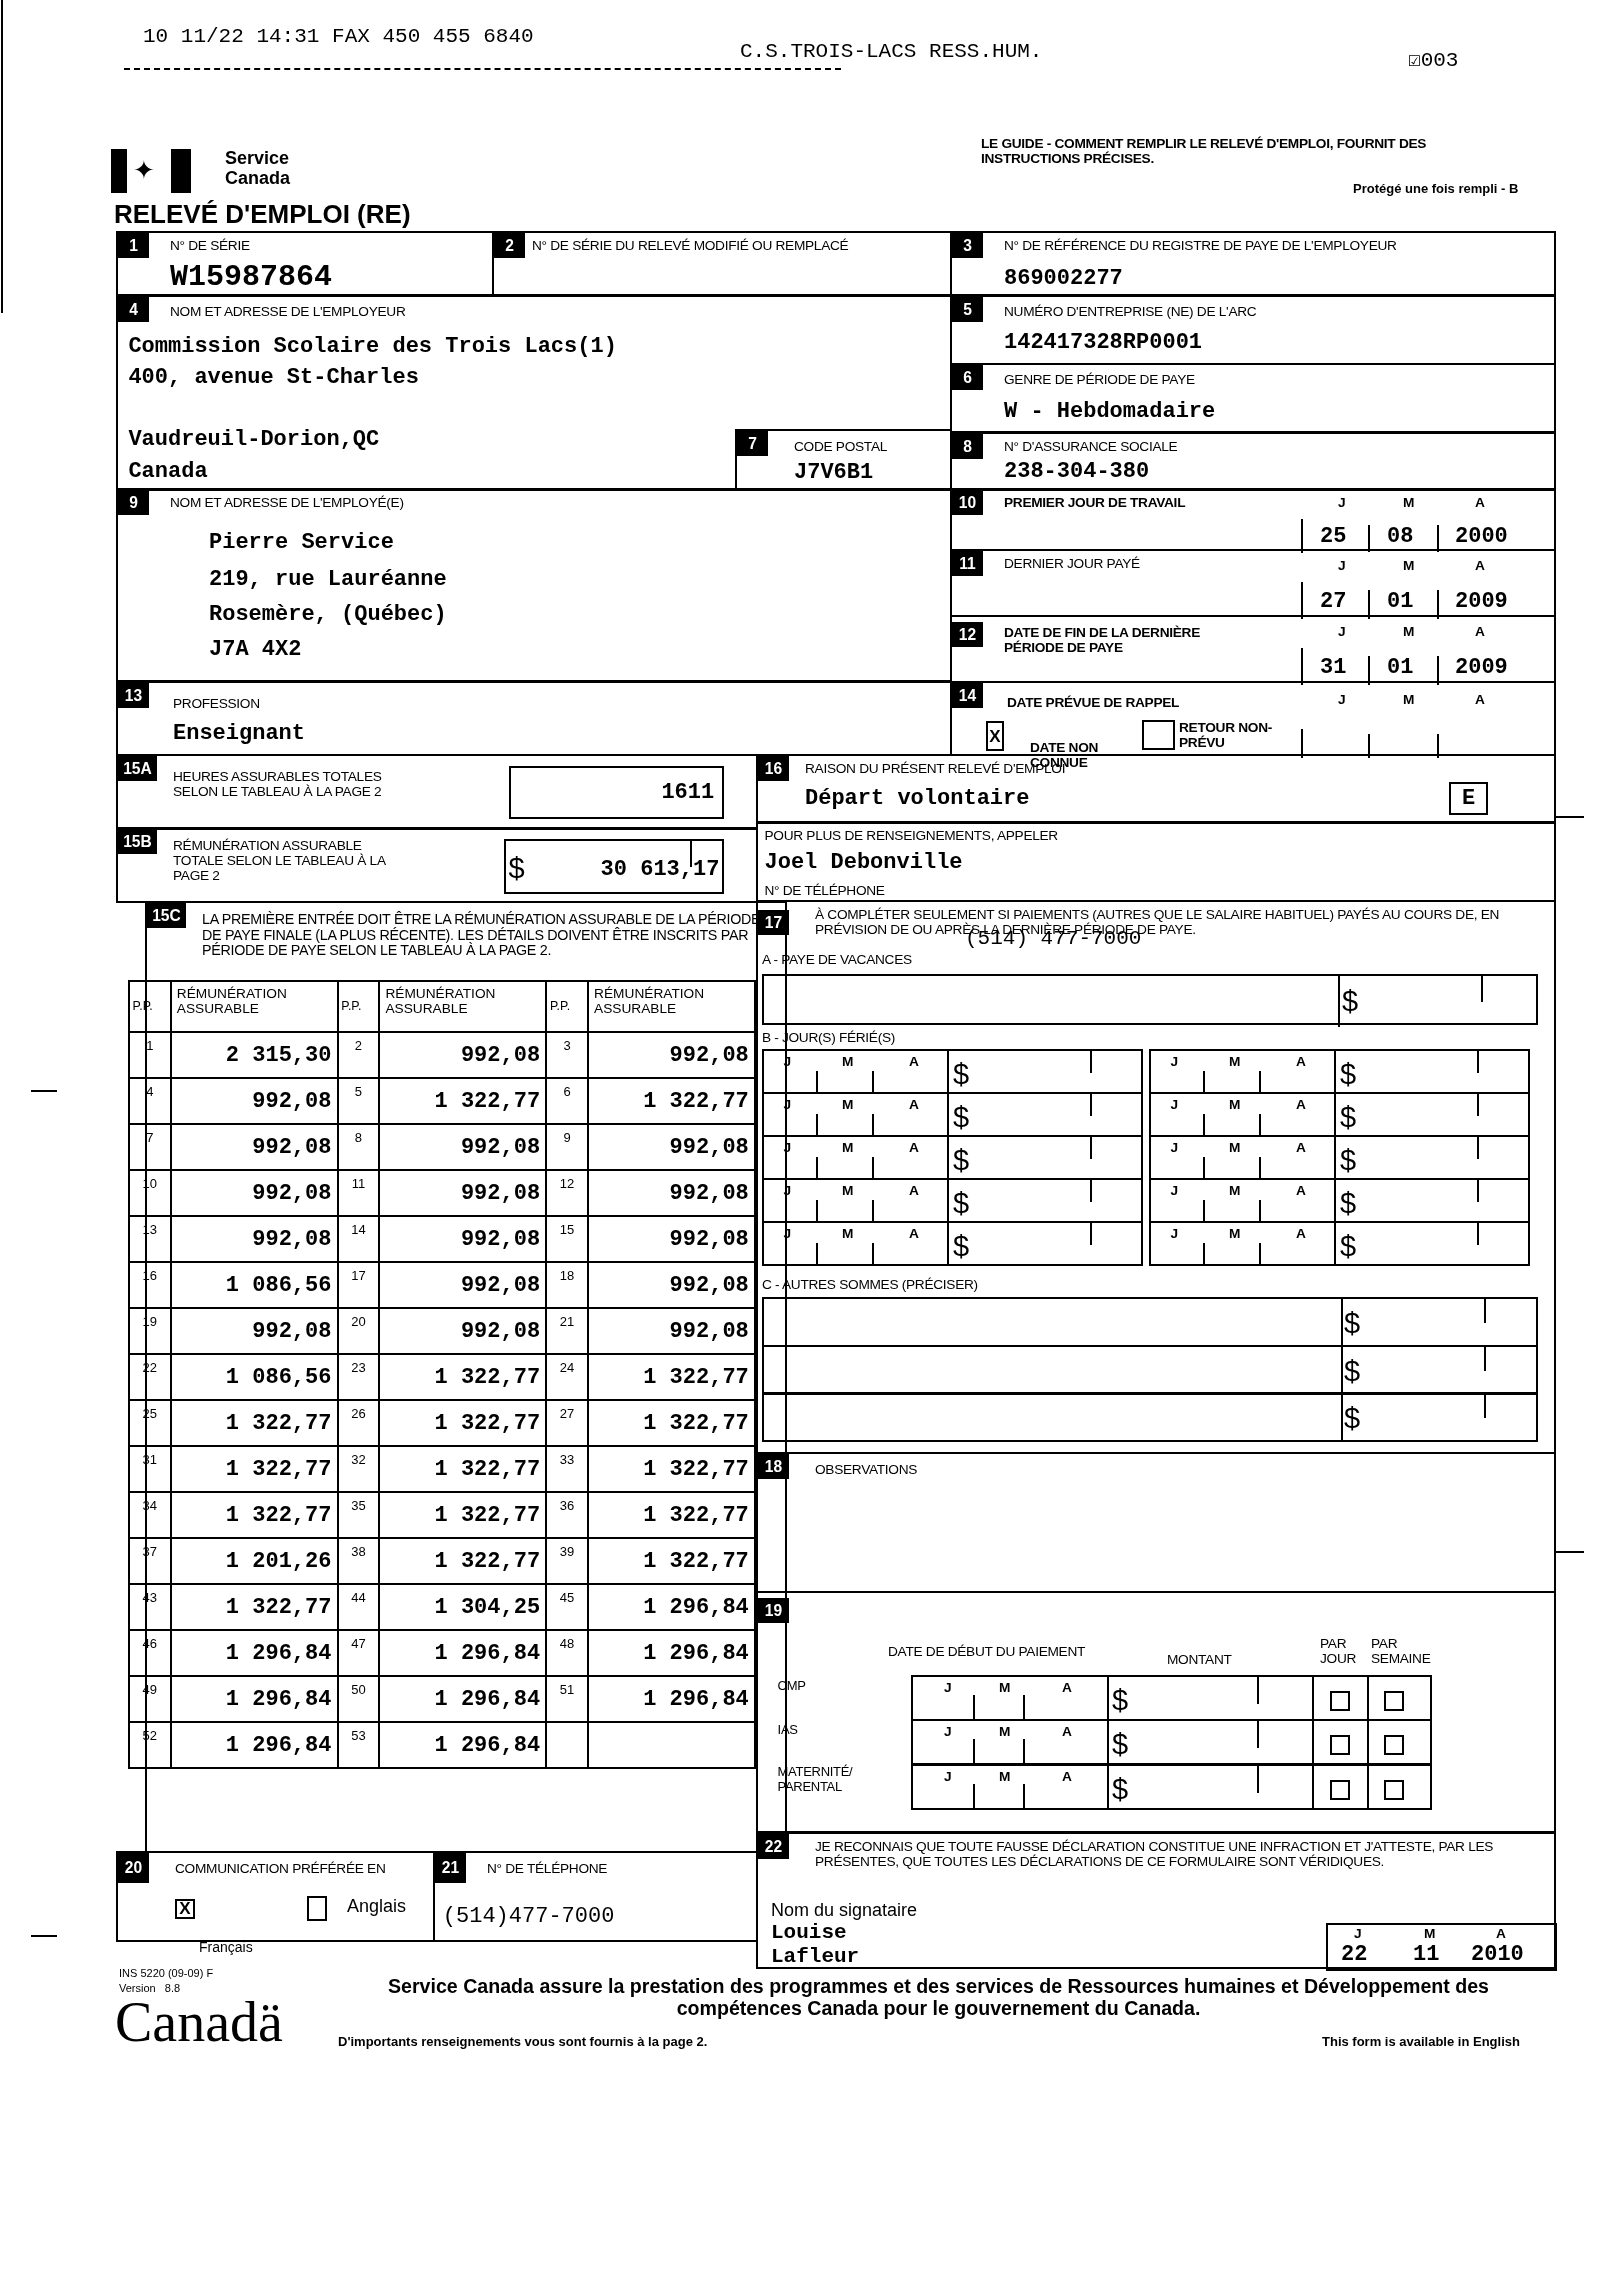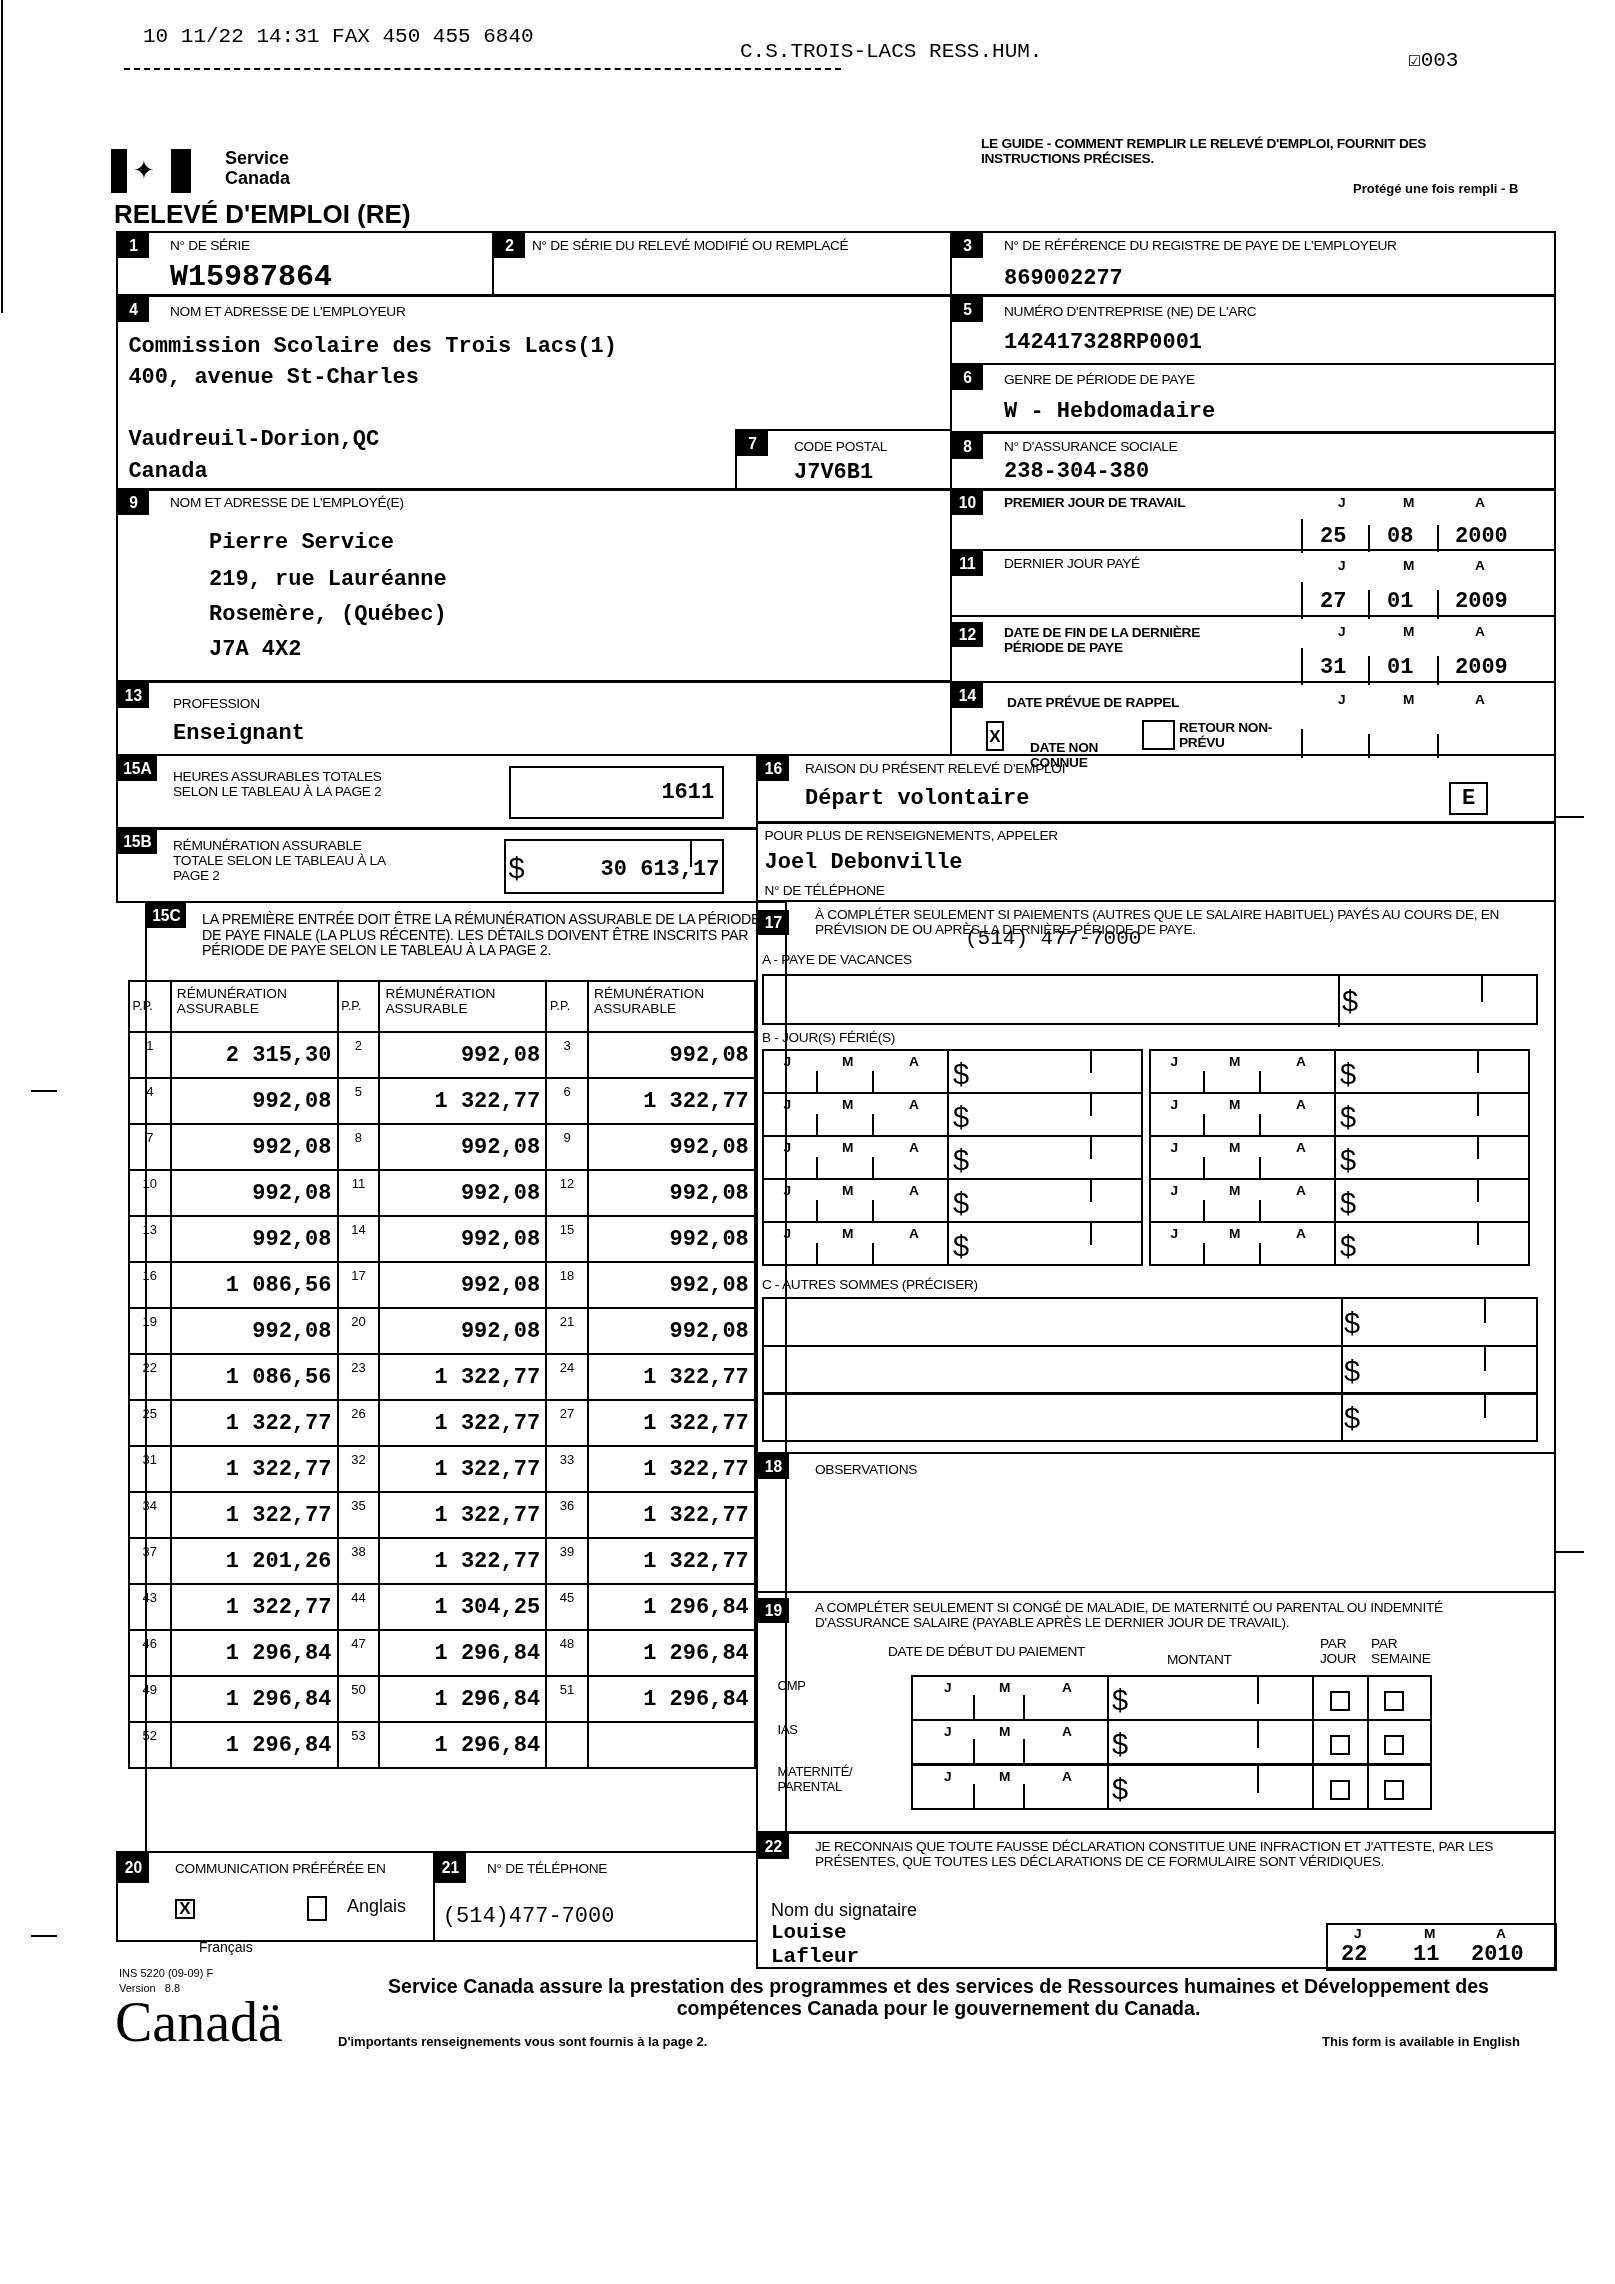--- a/index.html
+++ b/index.html
@@ -477,21 +477,20 @@
   </div>
 
 <div class="box" style="left:756px;top:1452px;width:800px;height:141px;">
   <div class="num" style="left:0;top:0;">18</div>
   <div class="abs lbl" style="left:57px;top:7.8px;">OBSERVATIONS</div>
   <div class="abs val" style="left:57px;top:33px;width:717px;height:98px;"></div>
 </div>
 
 <div class="box" style="left:756px;top:1591px;width:800px;height:242px;">
   <div class="num" style="left:0;top:5.2px;">19</div>
-  <div class="abs lbl" style="left:57px;top:6.5px;width:652px;">A COMPLÉTER SEULEMENT SI CONGÉ DE MALADIE, DE MATERNITÉ OU PARENTAL OU INDEMNITÉ D'ASSURANCE SALAIRE (PAYABLE APRÈS LE DERNIER JOUR DE TRAVAIL).</div>
   <div class="abs lbl" style="left:130px;top:51px;">DATE DE DÉBUT DU PAIEMENT</div>
   <div class="abs lbl" style="left:409px;top:59px;">MONTANT</div>
   <div class="abs lbl" style="left:562px;top:43px;width:39px;">PAR JOUR</div>
   <div class="abs lbl" style="left:613px;top:43px;width:65px;">PAR SEMAINE</div>
   <div id="b19-grid"></div>
 <div class="abs lbl" style="left: 19.6px; top: 85px; width: 85px; font-size: 13px;">CMP</div>
     <div class="box" style="left: 153px; top: 82px; width: 521px; height: 46px;">
       <div class="jma" style="left: 31px; top: 2.6px;">J</div>
       <div class="jma" style="left: 86px; top: 2.6px;">M</div>
       <div class="jma" style="left: 149px; top: 2.6px;">A</div>

